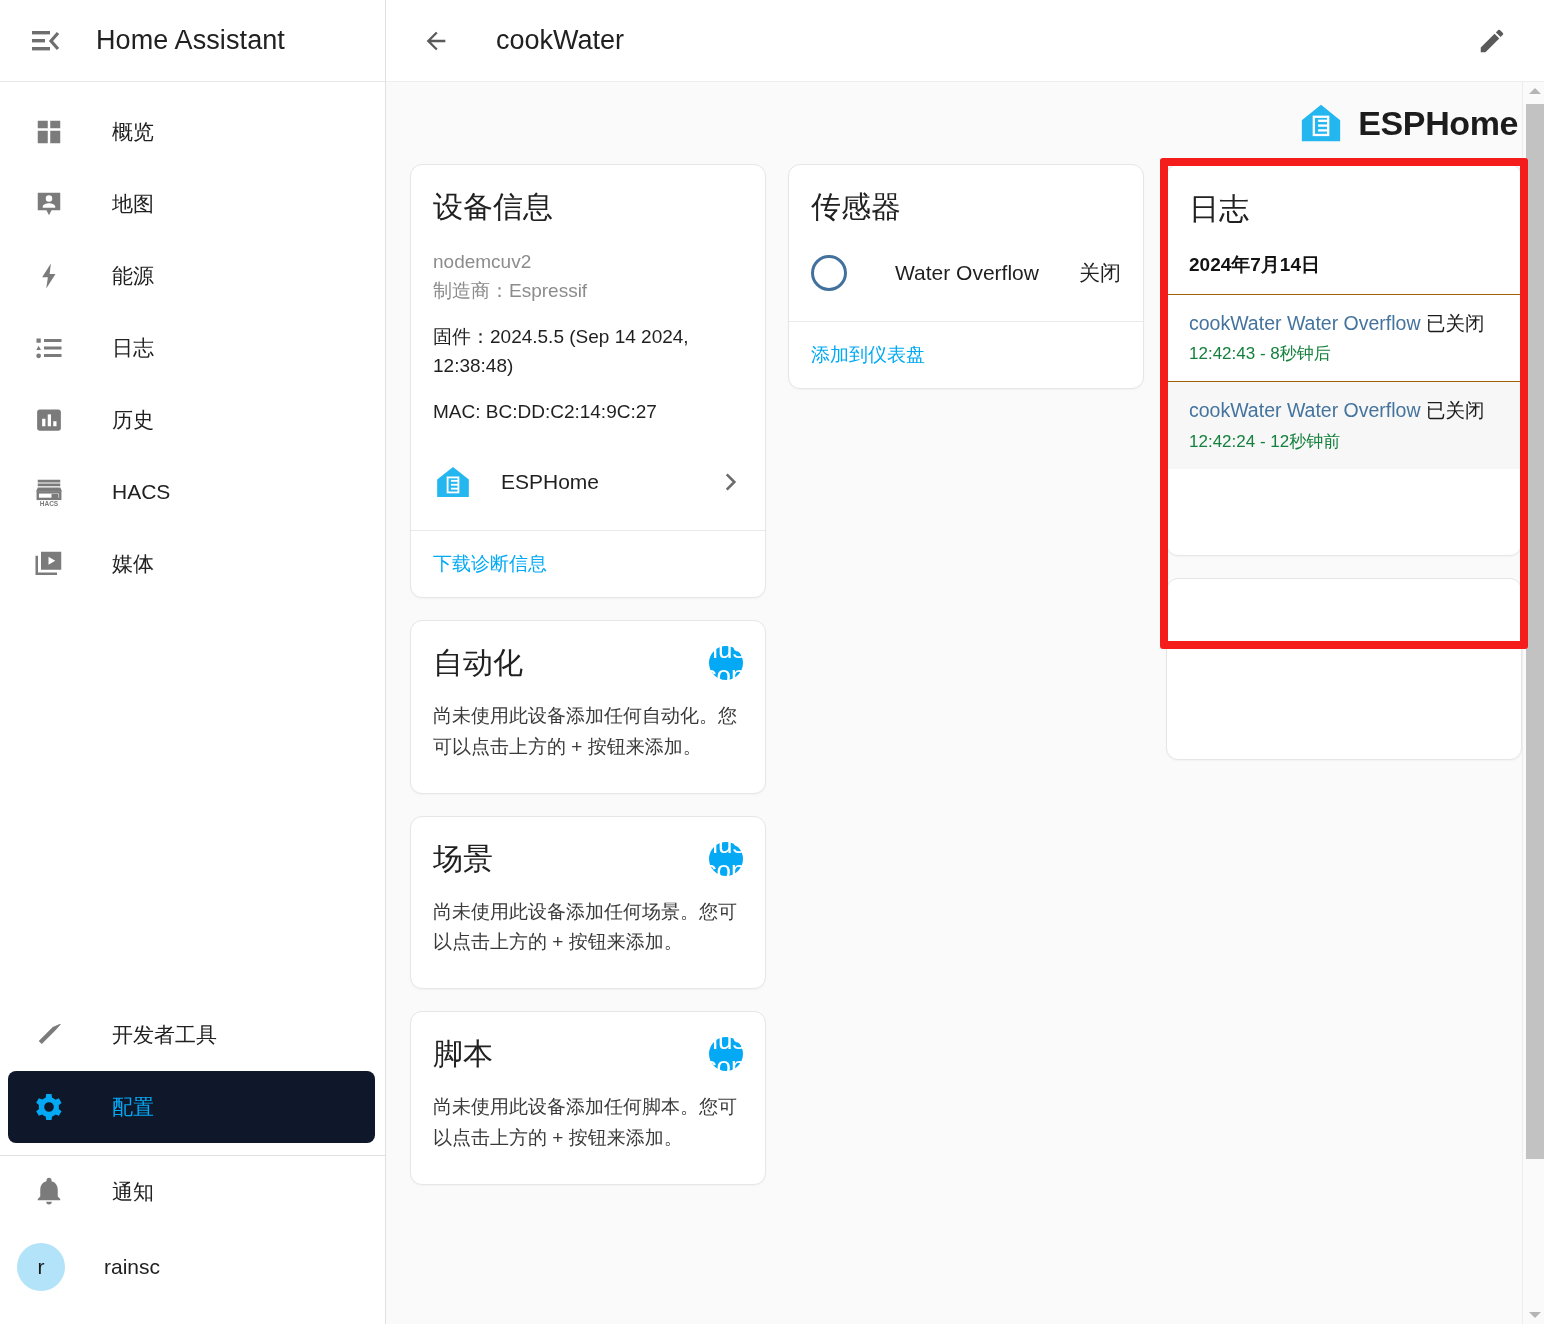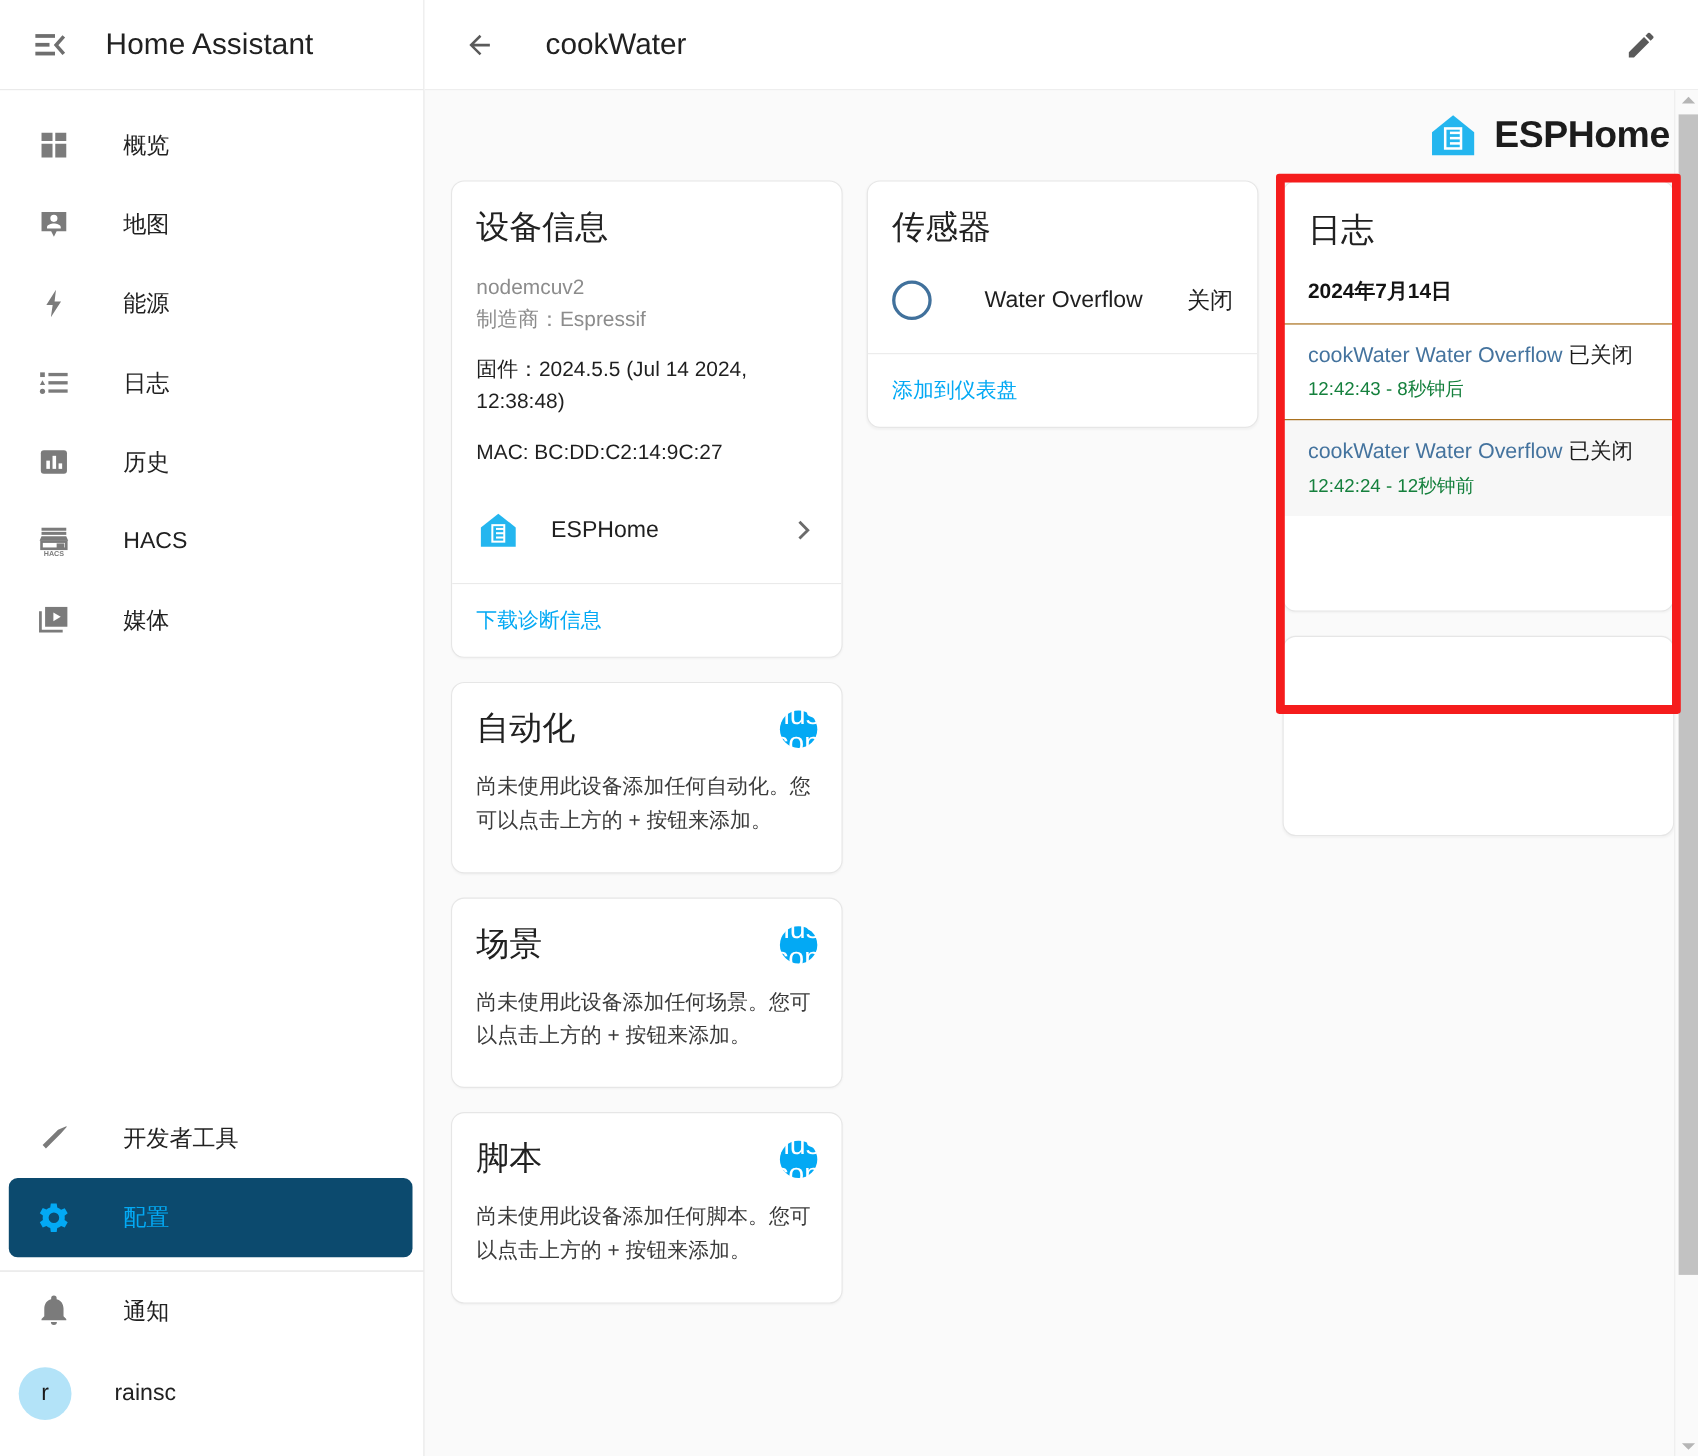--- a/index.html
+++ b/index.html
@@ -43,21 +43,21 @@
   }
   .sb-item .sb-ico {
     width: 38px; height: 38px; flex: 0 0 38px;
     display: flex; align-items: center; justify-content: center;
     color: #7b7b7b;
   }
   .sb-item .sb-lbl {
     margin-left: 44px; font-size: 21px; color: #212121;
     white-space: nowrap;
   }
-  .sb-item.active { background: #0c4a6e; }
+  .sb-item.active { background: #0f172a; }
   .sb-item.active .sb-ico { color: #03a9f4; }
   .sb-item.active .sb-lbl { color: #03a9f4; }
   .sb-spacer { flex: 1 1 auto; }
   .sb-divider { height: 1px; background: #e0e0e0; margin: 12px 0 0 0; }
   .sb-bottom { padding-bottom: 18px; }
   .avatar {
     width: 48px; height: 48px; border-radius: 50%;
     background: #b3e3f8; color: #1a1a1a;
     display: flex; align-items: center; justify-content: center;
     font-size: 21px; flex: 0 0 48px;
@@ -376,21 +376,21 @@
 
       <div class="columns">
 
         <div class="col">
 
           <div class="card">
             <div class="card-pad">
               <div class="card-title">设备信息</div>
               <div class="muted" style="margin-top:22px;">nodemcuv2</div>
               <div class="muted">制造商：Espressif</div>
-              <div class="dev-line">固件：2024.5.5 (Jul 14 2024, 12:38:48)</div>
+              <div class="dev-line">固件：2024.5.5 (Sep 14 2024, 12:38:48)</div>
               <div class="dev-line">MAC: BC:DD:C2:14:9C:27</div>
 
               <div class="esp-row">
                 <span>
                   <svg width="40" height="40" viewBox="0 0 48 48">
                     <path d="M24 6 5 21v21h38V21L24 6Z" fill="#24b6ef"></path>
                     <rect x="17.5" y="18.5" width="13" height="18" fill="none" stroke="#ffffff" stroke-width="2.2"></rect>
                     <rect x="21.5" y="21.5" width="9" height="2.2" fill="#ffffff"></rect>
                     <rect x="21.5" y="26.2" width="9" height="2.2" fill="#ffffff"></rect>
                     <rect x="21.5" y="30.9" width="9" height="2.2" fill="#ffffff"></rect>

